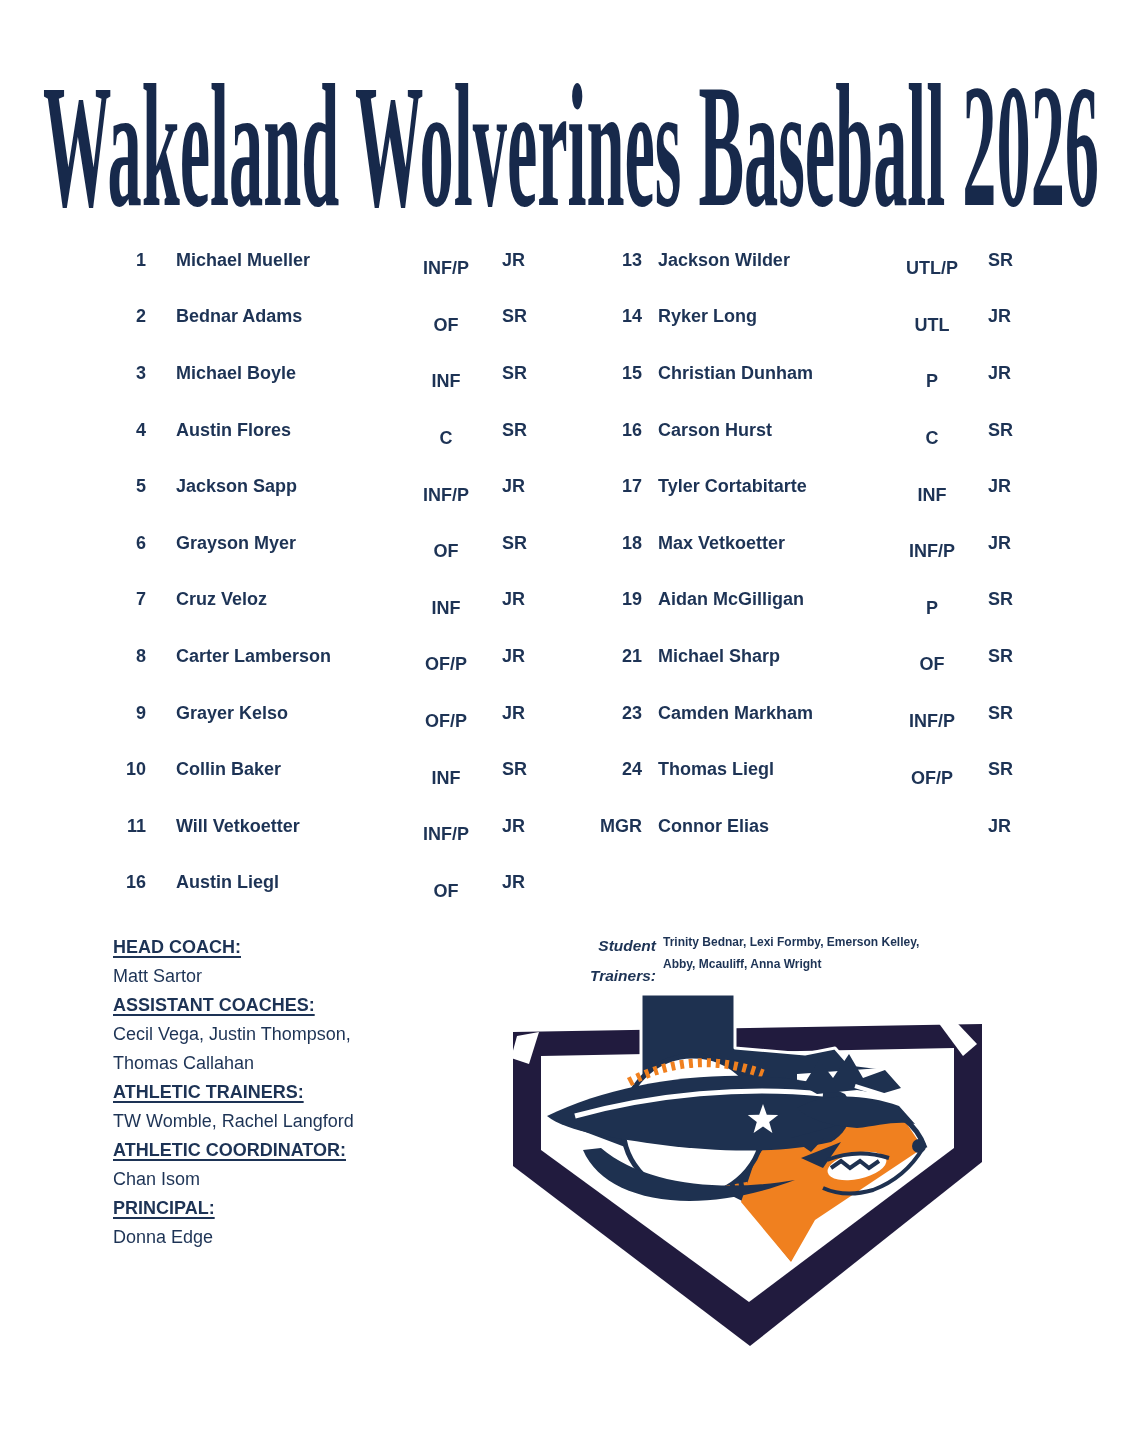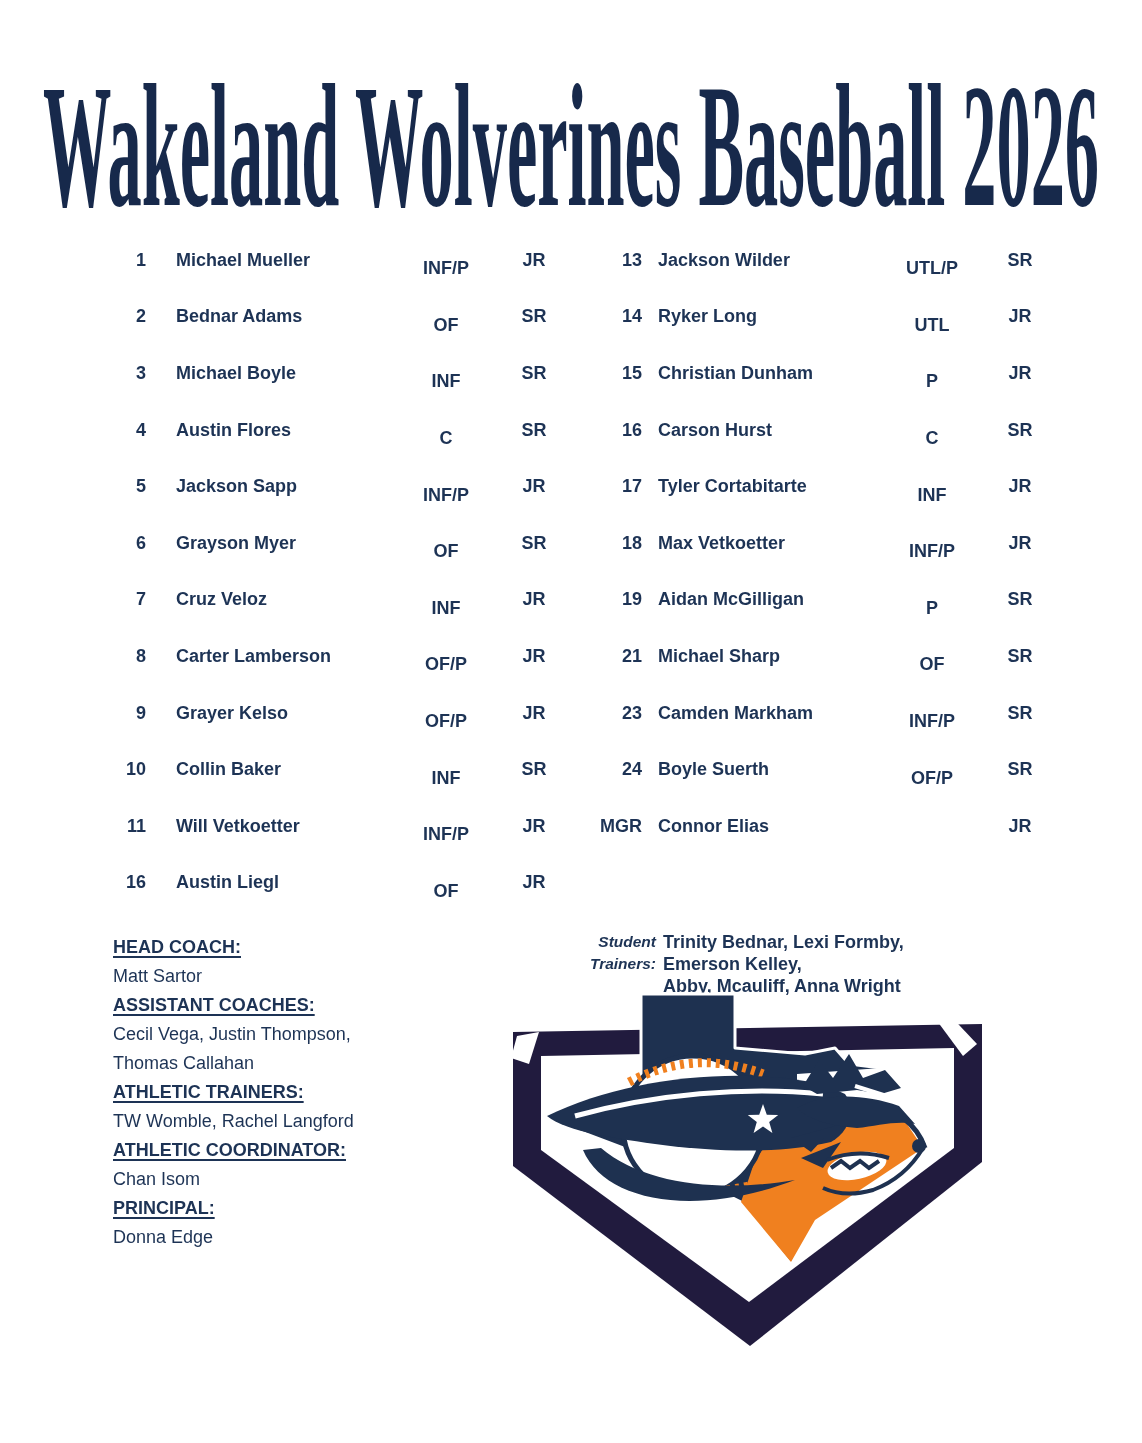--- a/index.html
+++ b/index.html
@@ -30,21 +30,21 @@
     font-size:18px;
     font-weight:bold;
     color:#1d3355;
   }
   .roster.left  .row{grid-template-columns:48px 250px 100px 70px;}
   .roster.right .row{grid-template-columns:48px 240px 100px 70px;}
   .row .num{text-align:right;}
   .roster.left  .row .name{padding-left:30px;}
   .roster.right .row .name{padding-left:16px;}
   .row .pos{text-align:center;margin-top:17px;}
-  .row .cls{padding-left:6px;text-align:center;}
+  .row .cls{padding-left:6px;}
   
   .staff{
     position:absolute;left:113px;top:933px;width:330px;
     font-size:18px;color:#1d3355;
   }
   .staff-line{line-height:29px;}
   .staff-line.heading{
     font-weight:bold;
     text-decoration:underline;
     text-decoration-thickness:2px;
@@ -52,25 +52,25 @@
   }
   .staff-line.sp{margin-top:0;}
   
   .trainers{
     position:absolute;left:540px;top:931px;width:430px;
     display:flex;align-items:flex-start;
   }
   .trainers .label{
     flex:0 0 116px;
     font-size:15.5px;font-weight:bold;font-style:italic;
-    color:#1d3355;line-height:22px;text-align:right;
+    color:#1d3355;line-height:30px;text-align:right;
   }
   .trainers .names{
     margin-left:7px;
-    font-size:18px;font-weight:bold;
+    font-size:12px;font-weight:bold;
     color:#1d3355;line-height:22px;
   }
   
   .logo-svg{position:absolute;left:505px;top:990px;width:500px;height:360px;}
 </style>
 </head>
 <body>
 
 <div class="page">
 
@@ -203,21 +203,21 @@
       <span class="cls">SR</span>
     </div>
     <div class="row">
       <span class="num">23</span>
       <span class="name">Camden Markham</span>
       <span class="pos">INF/P</span>
       <span class="cls">SR</span>
     </div>
     <div class="row">
       <span class="num">24</span>
-      <span class="name">Boyle Suerth</span>
+      <span class="name">Thomas Liegl</span>
       <span class="pos">OF/P</span>
       <span class="cls">SR</span>
     </div>
     <div class="row">
       <span class="num">MGR</span>
       <span class="name">Connor Elias</span>
       <span class="pos"></span>
       <span class="cls">JR</span>
     </div>
   </div>

